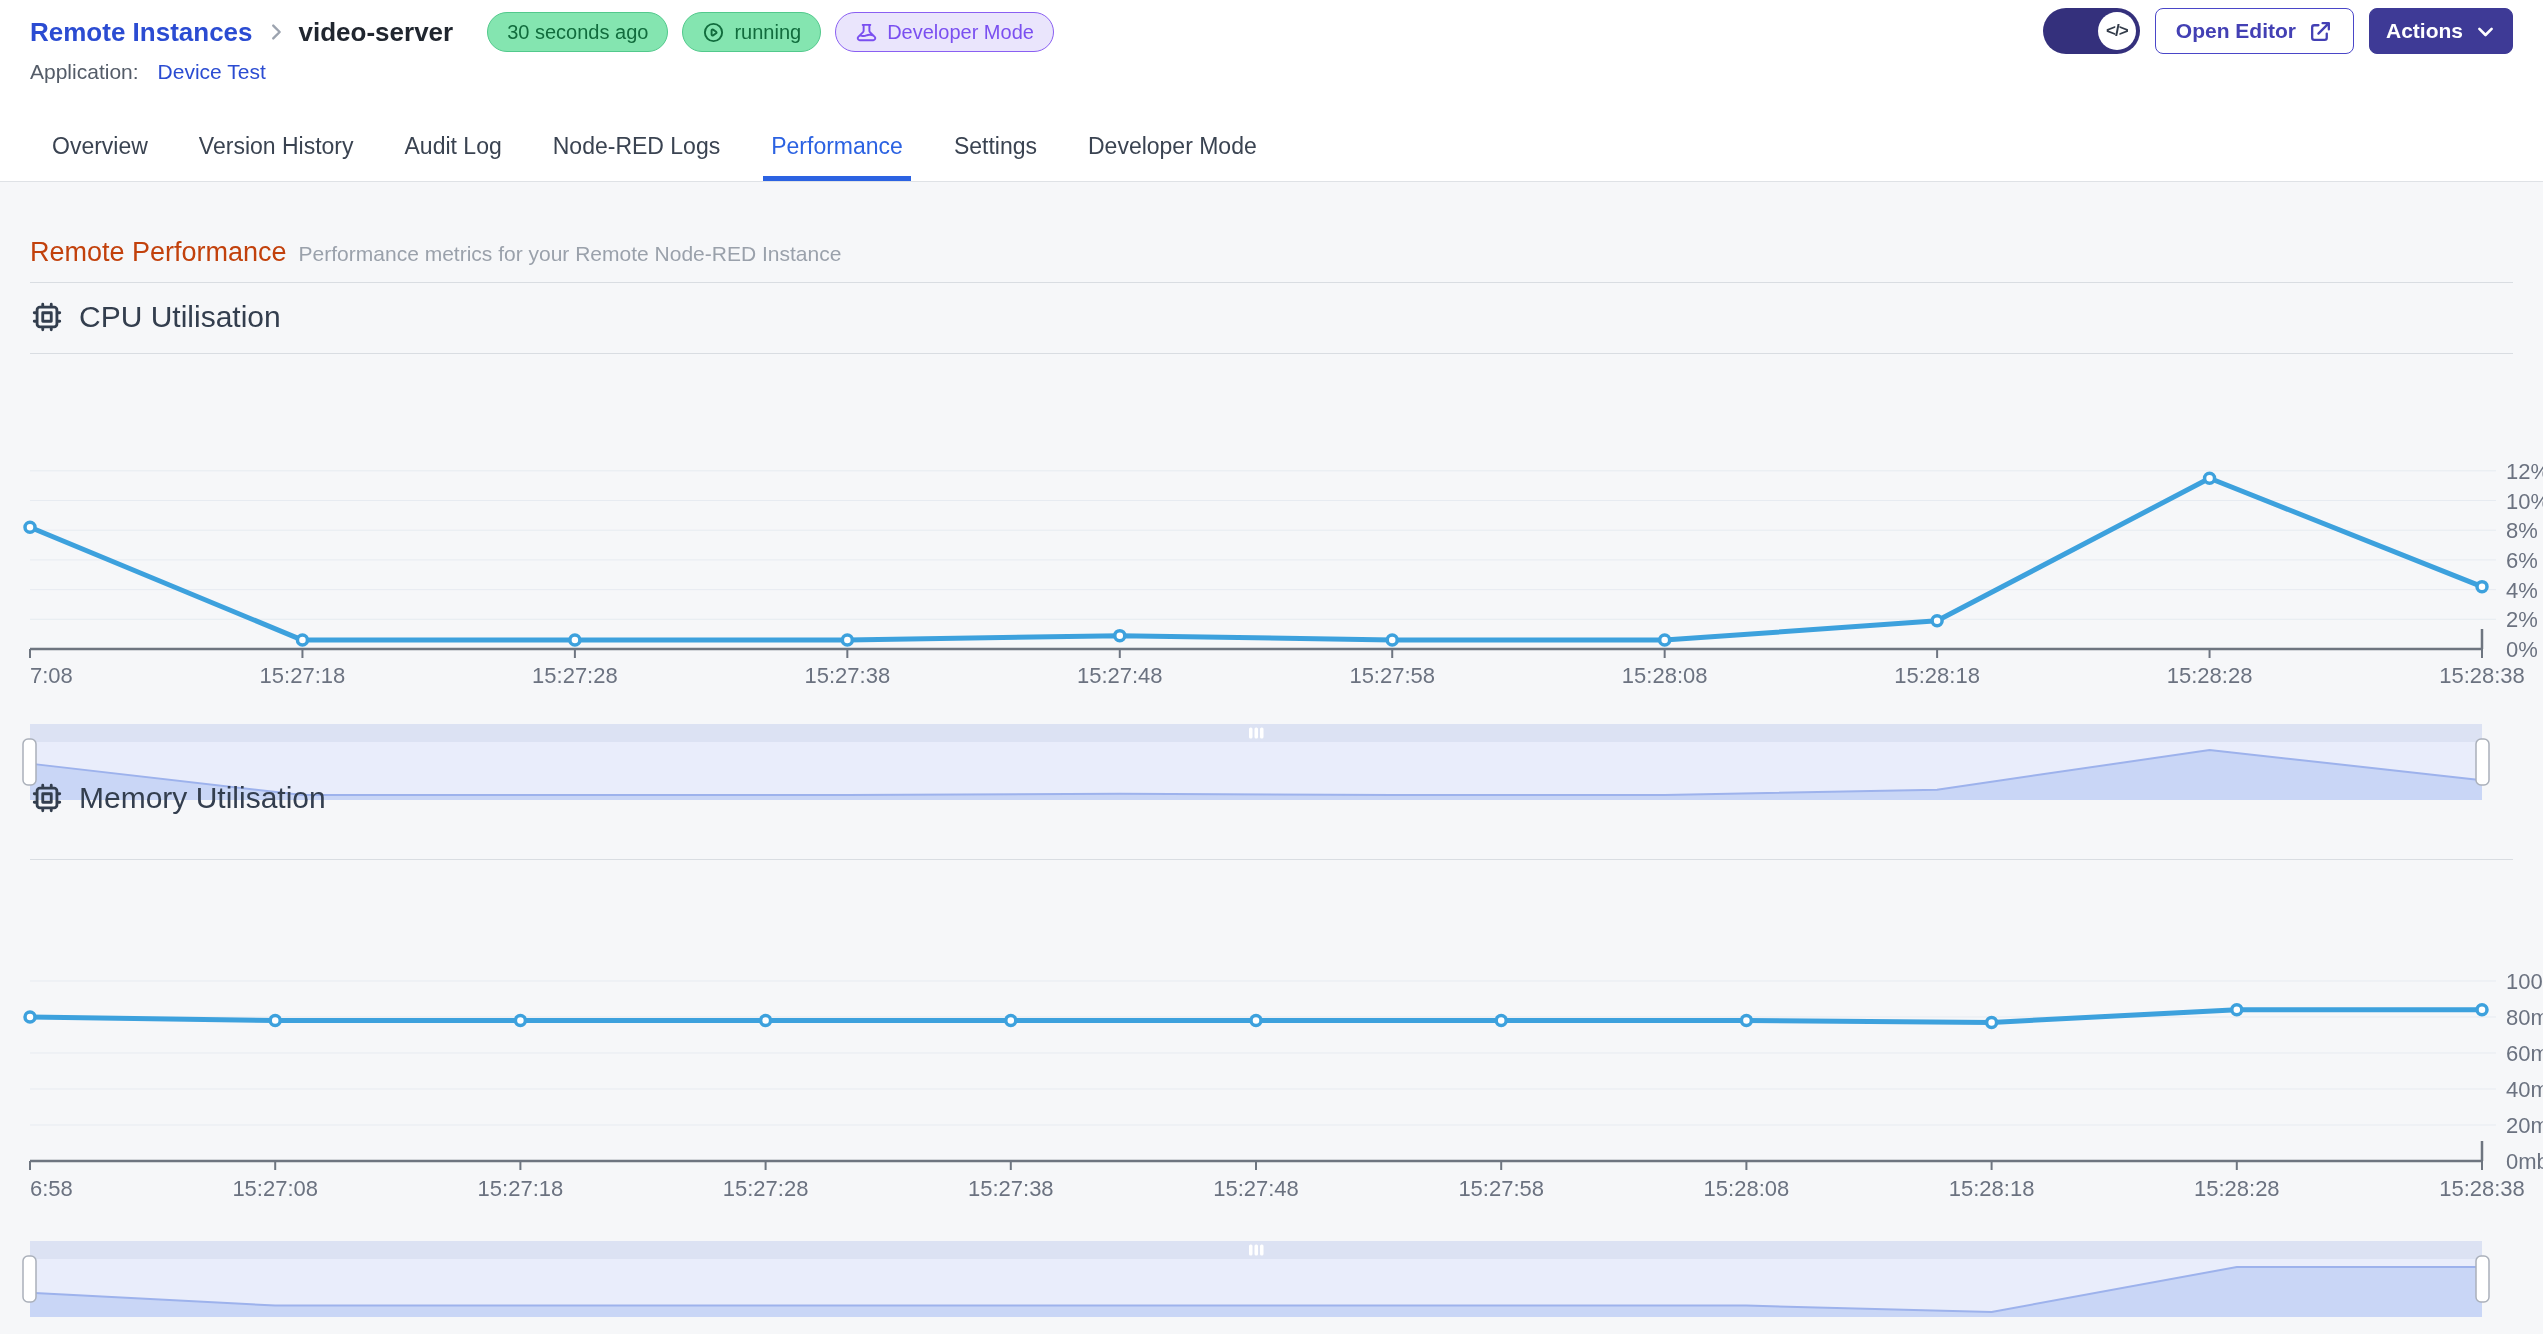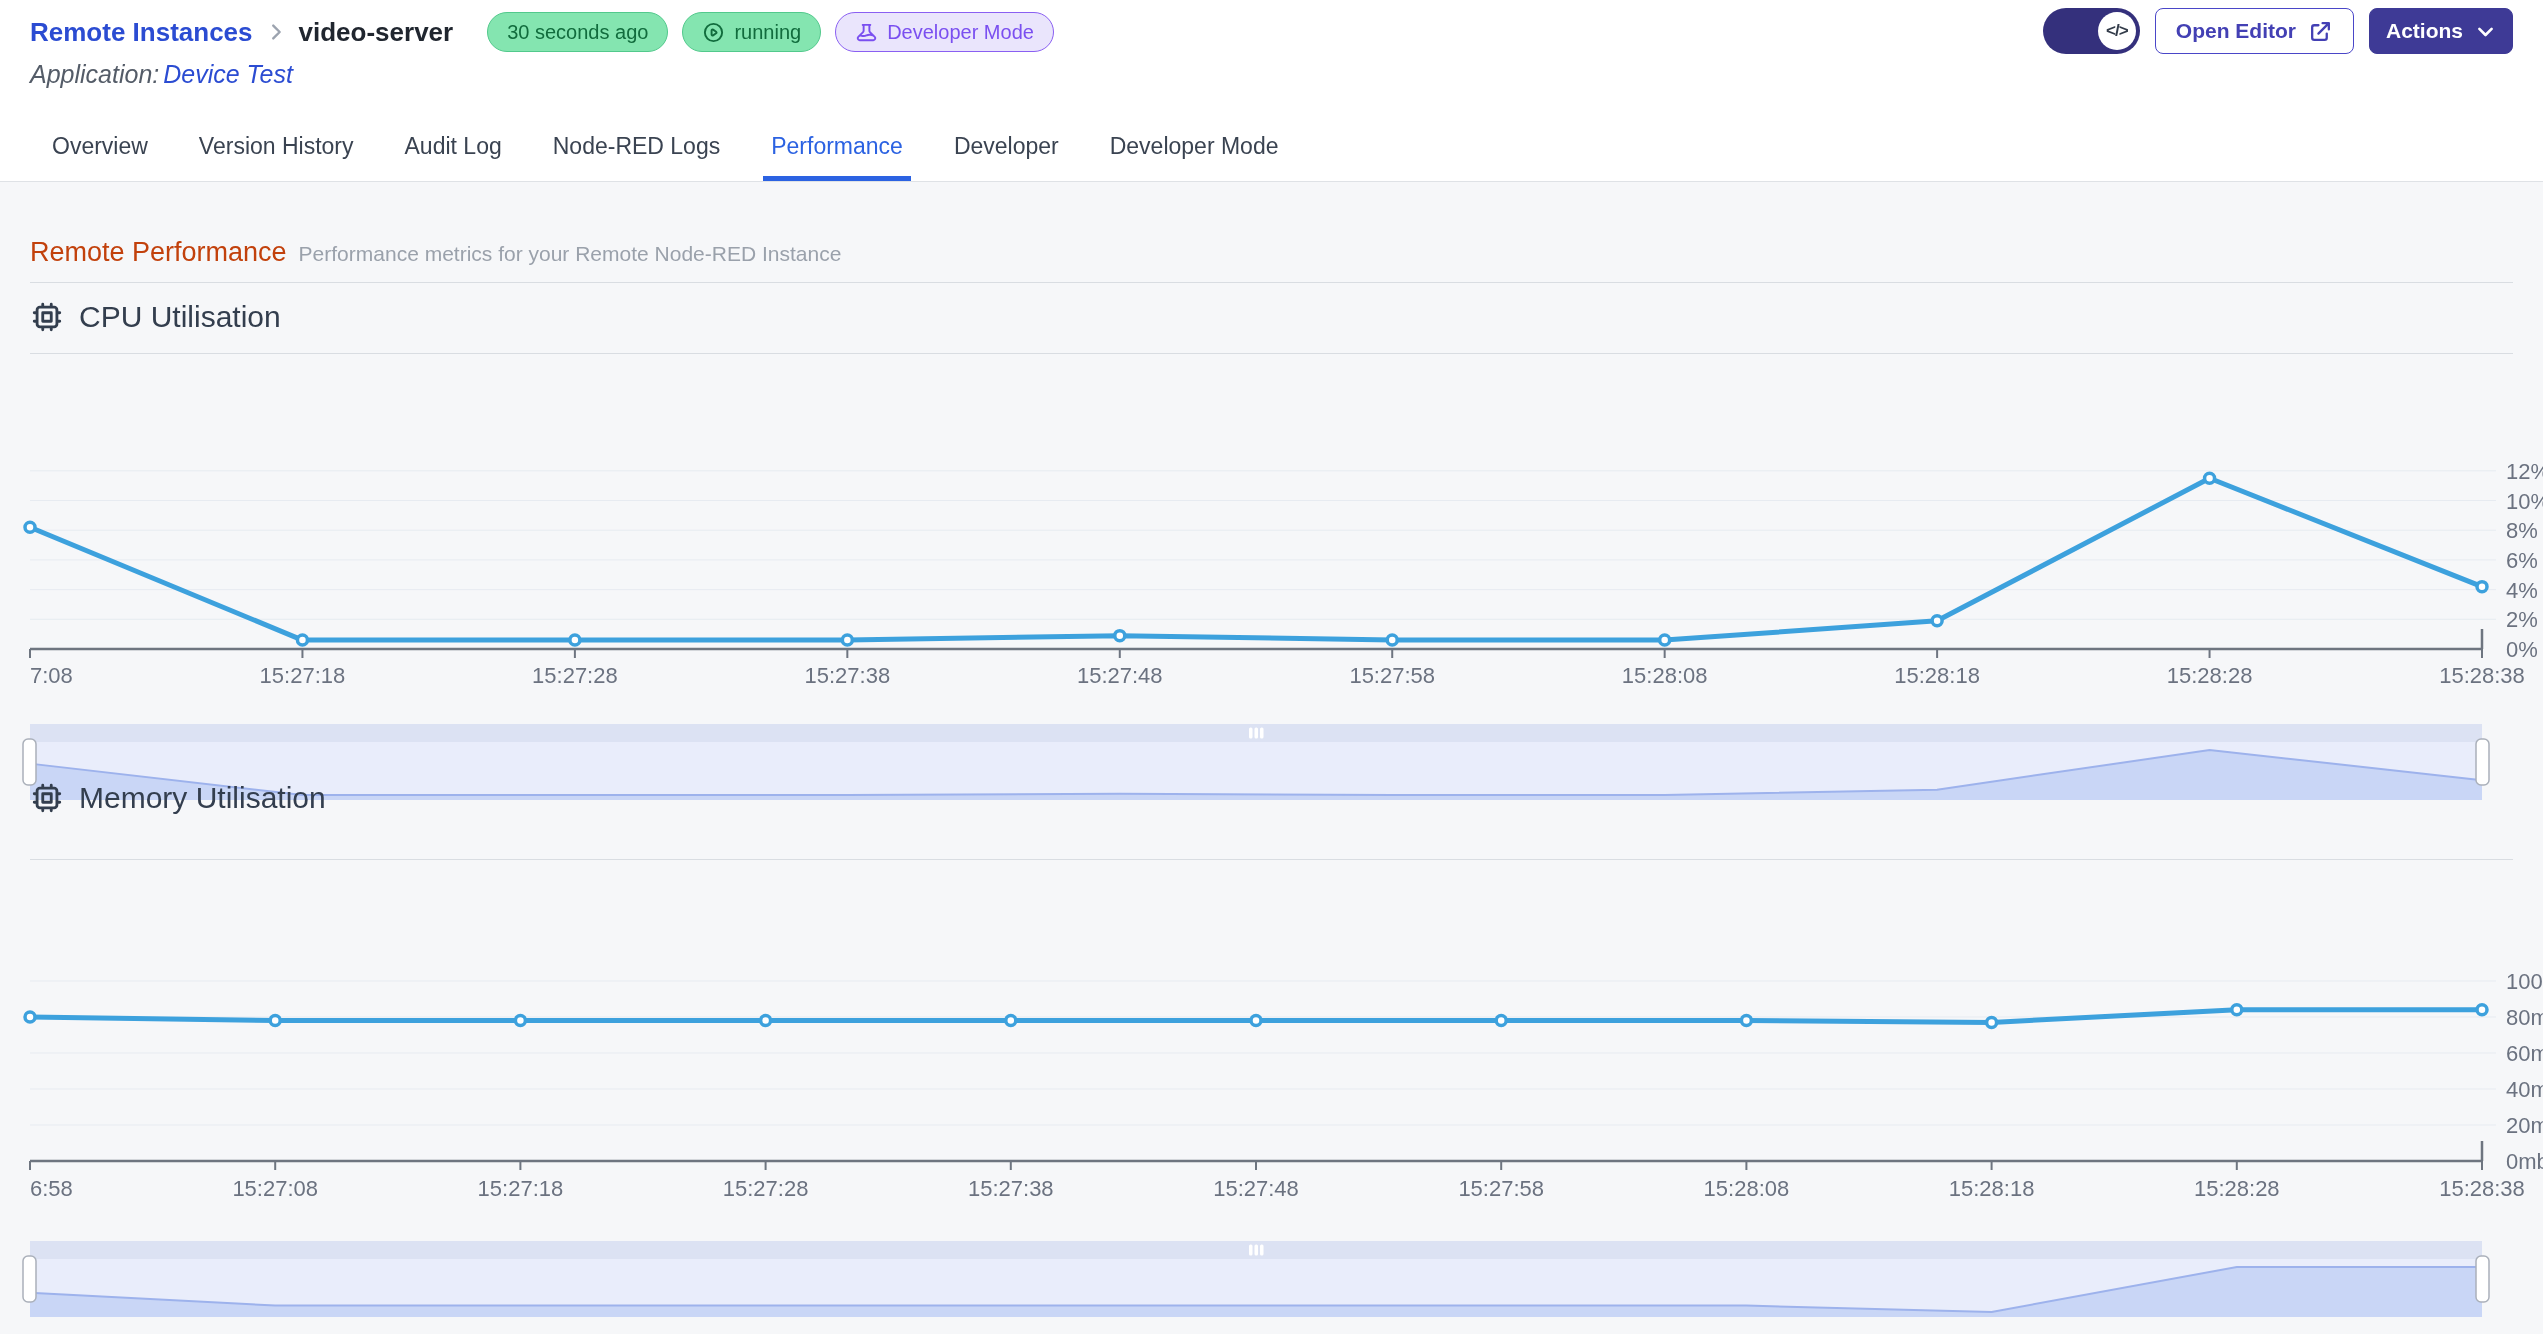--- a/index.html
+++ b/index.html
@@ -9,21 +9,21 @@
   
   .header { position:absolute; left:0; top:0; width:100%; height:181px; background:#ffffff; }
   .crumb-row { position:absolute; left:30px; top:10px; height:44px; display:flex; align-items:center; }
   .crumb-link { font-size:26px; font-weight:700; color:#2b4cd2; cursor:pointer; }
   .crumb-sep { margin:0 12px; display:flex; align-items:center; }
   .crumb-current { font-size:26px; font-weight:700; color:#20262f; }
   .badges { display:flex; align-items:center; gap:14px; margin-left:34px; }
   .badge { height:40px; display:flex; align-items:center; gap:9px; padding:8px 19px; border-radius:20px; font-size:20px; }
   .badge.green { background:#84e5b0; border:1.5px solid #52c98c; color:#116c3d; }
   .badge.purple { background:#eae5fc; border:1.5px solid #8a5ff2; color:#7a4ff0; }
-  .app-row { position:absolute; left:30px; top:60px; font-size:25px; color:#545c68; display:flex; gap:4px;font-style:italic; }
+  .app-row { position:absolute; left:30px; top:60px; font-size:21px; color:#545c68; display:flex; gap:19px; }
   .app-row .app-link { color:#2b4cd2; cursor:pointer; }
 
   .controls { position:absolute; right:30px; top:8px; display:flex; align-items:center; gap:15px; }
   .dev-toggle { position:relative; width:97px; height:46px; border-radius:23px; background:#34307c; cursor:pointer; }
   .dev-toggle .knob { position:absolute; right:4px; top:4px; width:38px; height:38px; border-radius:50%; background:#ffffff; display:flex; align-items:center; justify-content:center; font-size:17px; font-weight:700; color:#333c4a; letter-spacing:-1px; }
   .btn { height:46px; display:flex; align-items:center; gap:12px; border-radius:8px; font-size:21px; font-weight:700; cursor:pointer; }
   .btn.outline { padding:0 20px; background:#ffffff; border:1.5px solid #4a46c8; color:#4340b4; }
   .btn.solid { padding:0 16px; background:#3e3a96; border:1.5px solid #3e3a96; color:#ffffff; }
 
   
@@ -115,21 +115,21 @@
         </span>
       </button>
     </div>
 
     <div class="tabs">
       <div class="tab">Overview</div>
       <div class="tab">Version History</div>
       <div class="tab">Audit Log</div>
       <div class="tab">Node-RED Logs</div>
       <div class="tab active">Performance</div>
-      <div class="tab">Developer</div>
+      <div class="tab">Settings</div>
       <div class="tab">Developer Mode</div>
     </div>
   </div>
 
   <div class="main">
 
     <div class="perf-head">
       <span class="perf-title">Remote Performance</span>
       <span class="perf-sub">Performance metrics for your Remote Node-RED Instance</span>
     </div>

